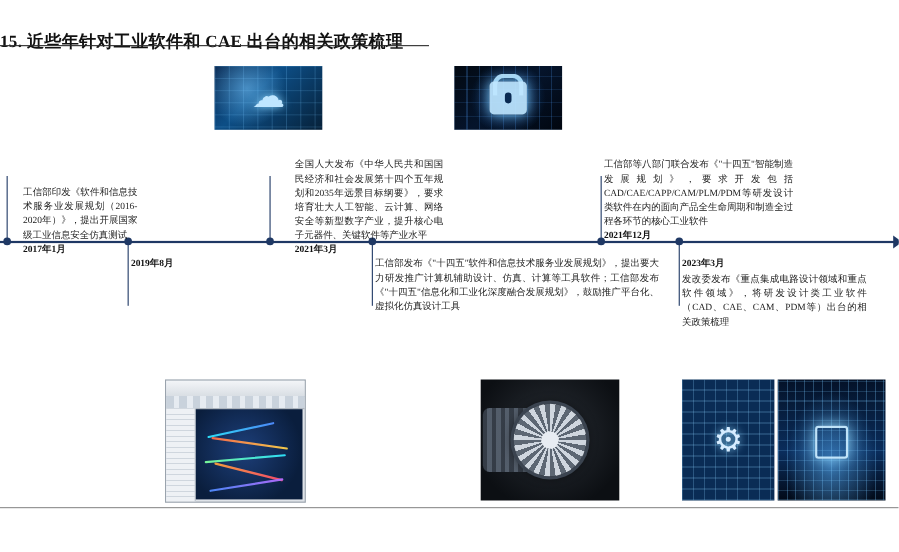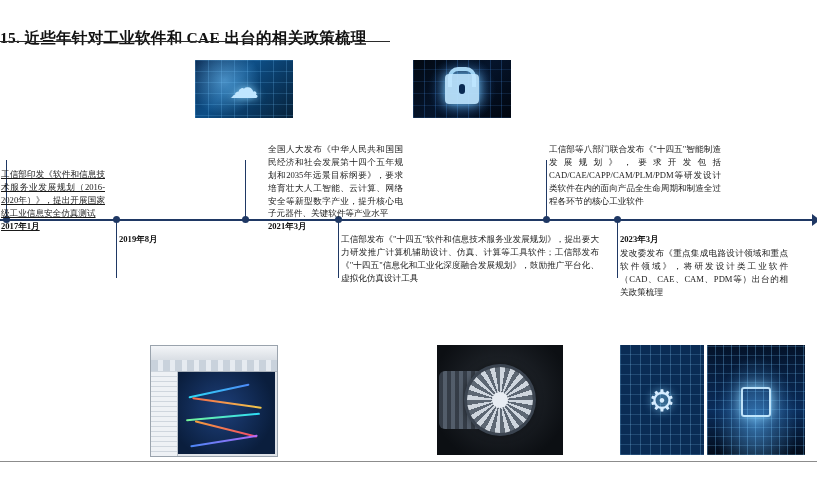--- a/index.html
+++ b/index.html
@@ -371,40 +371,41 @@
 
   <div class="tick down" style="left:338px;"></div>
   <div class="node-dot" style="left:335px;"></div>
 
   <div class="tick up" style="left:546px;"></div>
   <div class="node-dot" style="left:543px;"></div>
 
   <div class="tick down" style="left:617px;"></div>
   <div class="node-dot" style="left:614px;"></div>
 
-  <div class="block" style="left:1px; top:168px; width:104px;text-decoration:underline;">
+  <div class="block" style="left:21px; top:168px; width:104px;">
     <span class="body">工信部印发《软件和信息技术服务业发展规划（2016-2020年）》，提出开展国家级工业信息安全仿真测试</span>
     <span class="date">2017年1月</span>
   </div>
 
   <div class="block" style="left:119px; top:233px; width:120px;">
     <span class="date">2019年8月</span>
   </div>
 
   <div class="block" style="left:248px; top:143px; width:135px;margin-left:20px;">
     <span class="body">全国人大发布《中华人民共和国国民经济和社会发展第十四个五年规划和2035年远景目标纲要》，要求培育壮大人工智能、云计算、网络安全等新型数字产业，提升核心电子元器件、关键软件等产业水平</span>
     <span class="date">2021年3月</span>
   </div>
 
   <div class="block" style="left:341px; top:233px; width:258px;">
     <span class="body">工信部发布《"十四五"软件和信息技术服务业发展规划》，提出要大力研发推广计算机辅助设计、仿真、计算等工具软件；工信部发布《"十四五"信息化和工业化深度融合发展规划》，鼓励推广平台化、虚拟化仿真设计工具</span>
   </div>
 
   <div class="block" style="left:549px; top:143px; width:172px;">
     <span class="body">工信部等八部门联合发布《"十四五"智能制造发展规划》，要求开发包括CAD/CAE/CAPP/CAM/PLM/PDM等研发设计类软件在内的面向产品全生命周期和制造全过程各环节的核心工业软件</span>
+    <span class="date">2021年12月</span>
   </div>
 
   <div class="block" style="left:620px; top:233px; width:168px;">
     <span class="date">2023年3月</span>
     <span class="body">发改委发布《重点集成电路设计领域和重点软件领域》，将研发设计类工业软件（CAD、CAE、CAM、PDM等）出台的相关政策梳理</span>
   </div>
 
   <div class="img pic-cae" style="left:150px; top:345px; width:126px; height:110px;">
     <div class="img-inner">
       <div class="cae-topbar"></div>

